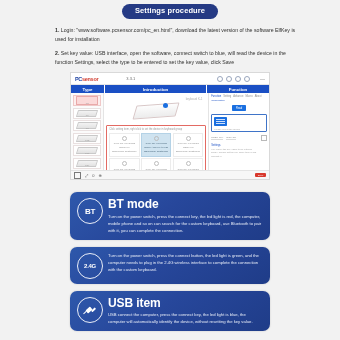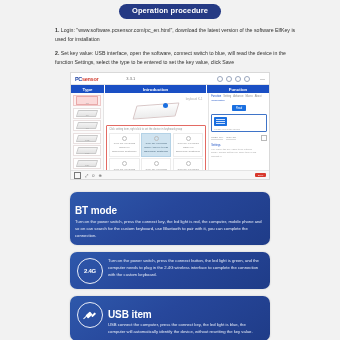--- a/index.html
+++ b/index.html
@@ -187,21 +187,21 @@
   }
   .mode-badge{
     flex:0 0 auto;width:24px;height:24px;border-radius:50%;
     border:1.1px solid #eaeef8;
     display:flex;align-items:center;justify-content:center;
     margin:2px 5px 0 2px;
   }
   .mode-badge span{font-size:8px;font-weight:bold;letter-spacing:-.3px;}
   .mode-badge.small span{font-size:6px;}
   .mode-txt{flex:1;padding-top:1px;}
-  .mode-h{font-size:10px;font-weight:bold;margin-bottom:1.5px;letter-spacing:-.1px;margin-top:8px;}
+  .mode-h{font-size:12px;font-weight:bold;margin-bottom:1.5px;letter-spacing:-.1px;}
   .mode-p{font-size:4.2px;line-height:1.75;color:#e8edf8;}
   .usb-ico{position:relative;width:13px;height:13px;}
   .usb-ico .body{
     position:absolute;left:2px;top:4.5px;width:6px;height:4px;
     background:#ffffff;border-radius:.8px;transform:rotate(-42deg);
   }
   .usb-ico .prong{
     position:absolute;left:7.5px;top:5.6px;width:4.5px;height:1.8px;
     background:#ffffff;border-radius:.5px;transform:rotate(-42deg);
   }
@@ -209,21 +209,21 @@
     position:absolute;left:-1px;top:8.5px;width:4px;height:1px;
     background:#ffffff;transform:rotate(-42deg);
   }
 </style>
 </head>
 <body>
 
 <div class="page">
 
   <div class="proc-badge-wrap">
-    <div class="proc-badge">Operation procedure</div>
+    <div class="proc-badge">Settings procedure</div>
   </div>
 
   <div class="proc-body">
     <div class="proc-item">
       <span class="proc-num">1.</span>
       <span>Login: "www.software.pcsensor.com/pc_en.html", download the latest version of the software ElfKey is used for installation</span>
     </div>
     <div class="proc-item">
       <span class="proc-num">2.</span>
       <span>Set key value: USB interface, open the software, connect switch to blue, will read the device in the function Settings, select the type to be entered to set the key value, click Save</span>
@@ -365,20 +365,23 @@
       <div class="bt-ic">⤢</div>
       <div class="bt-ic">0</div>
       <div class="bt-ic">⊕</div>
       <div class="bt-red">Save</div>
     </div>
   </div>
 
   <div class="modes">
 
     <div class="mode-card">
+      <div class="mode-badge">
+        <span>BT</span>
+      </div>
       <div class="mode-txt">
         <div class="mode-h">BT mode</div>
         <div class="mode-p">Turn on the power switch, press the connect key, the led light is red, the computer, mobile phone and so on can search for the custom keyboard, use Bluetooth to pair with it, you can complete the connection.</div>
       </div>
     </div>
 
     <div class="mode-card">
       <div class="mode-badge small">
         <span>2.4G</span>
       </div>

